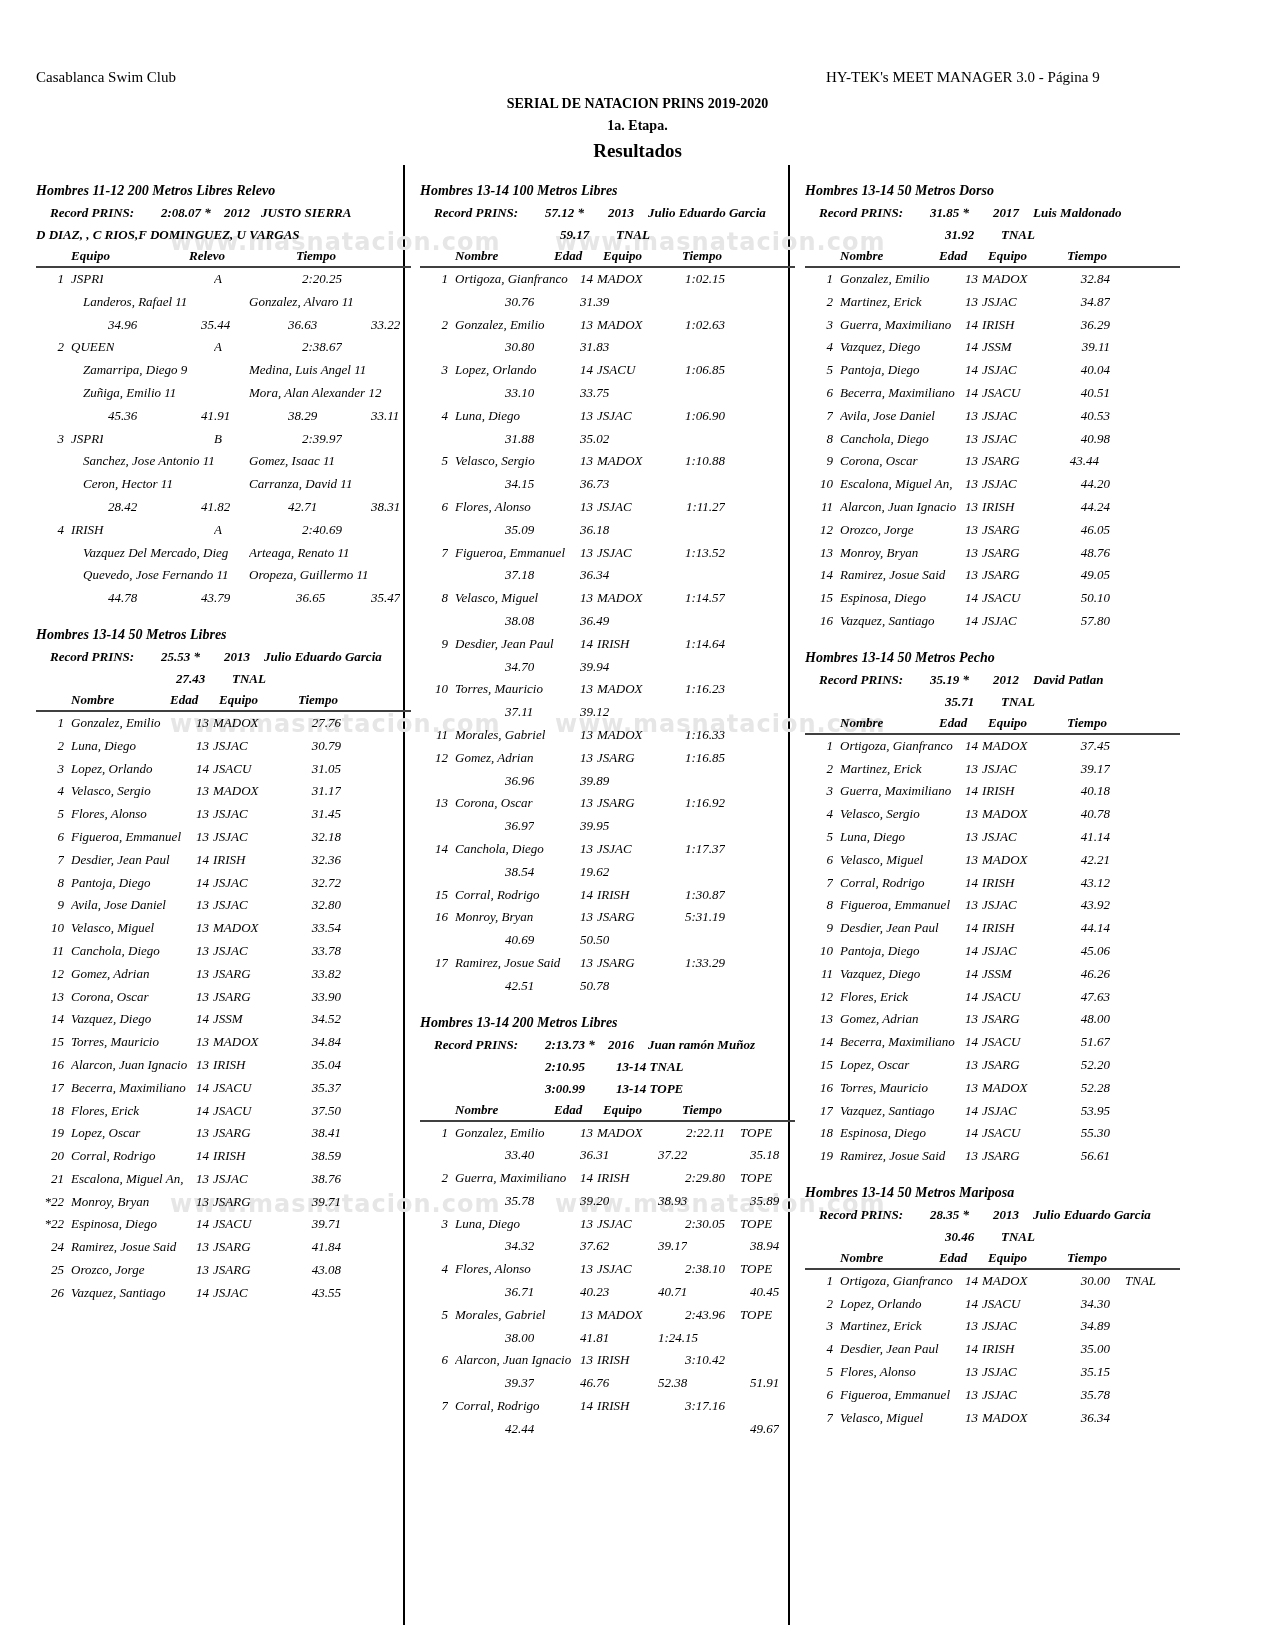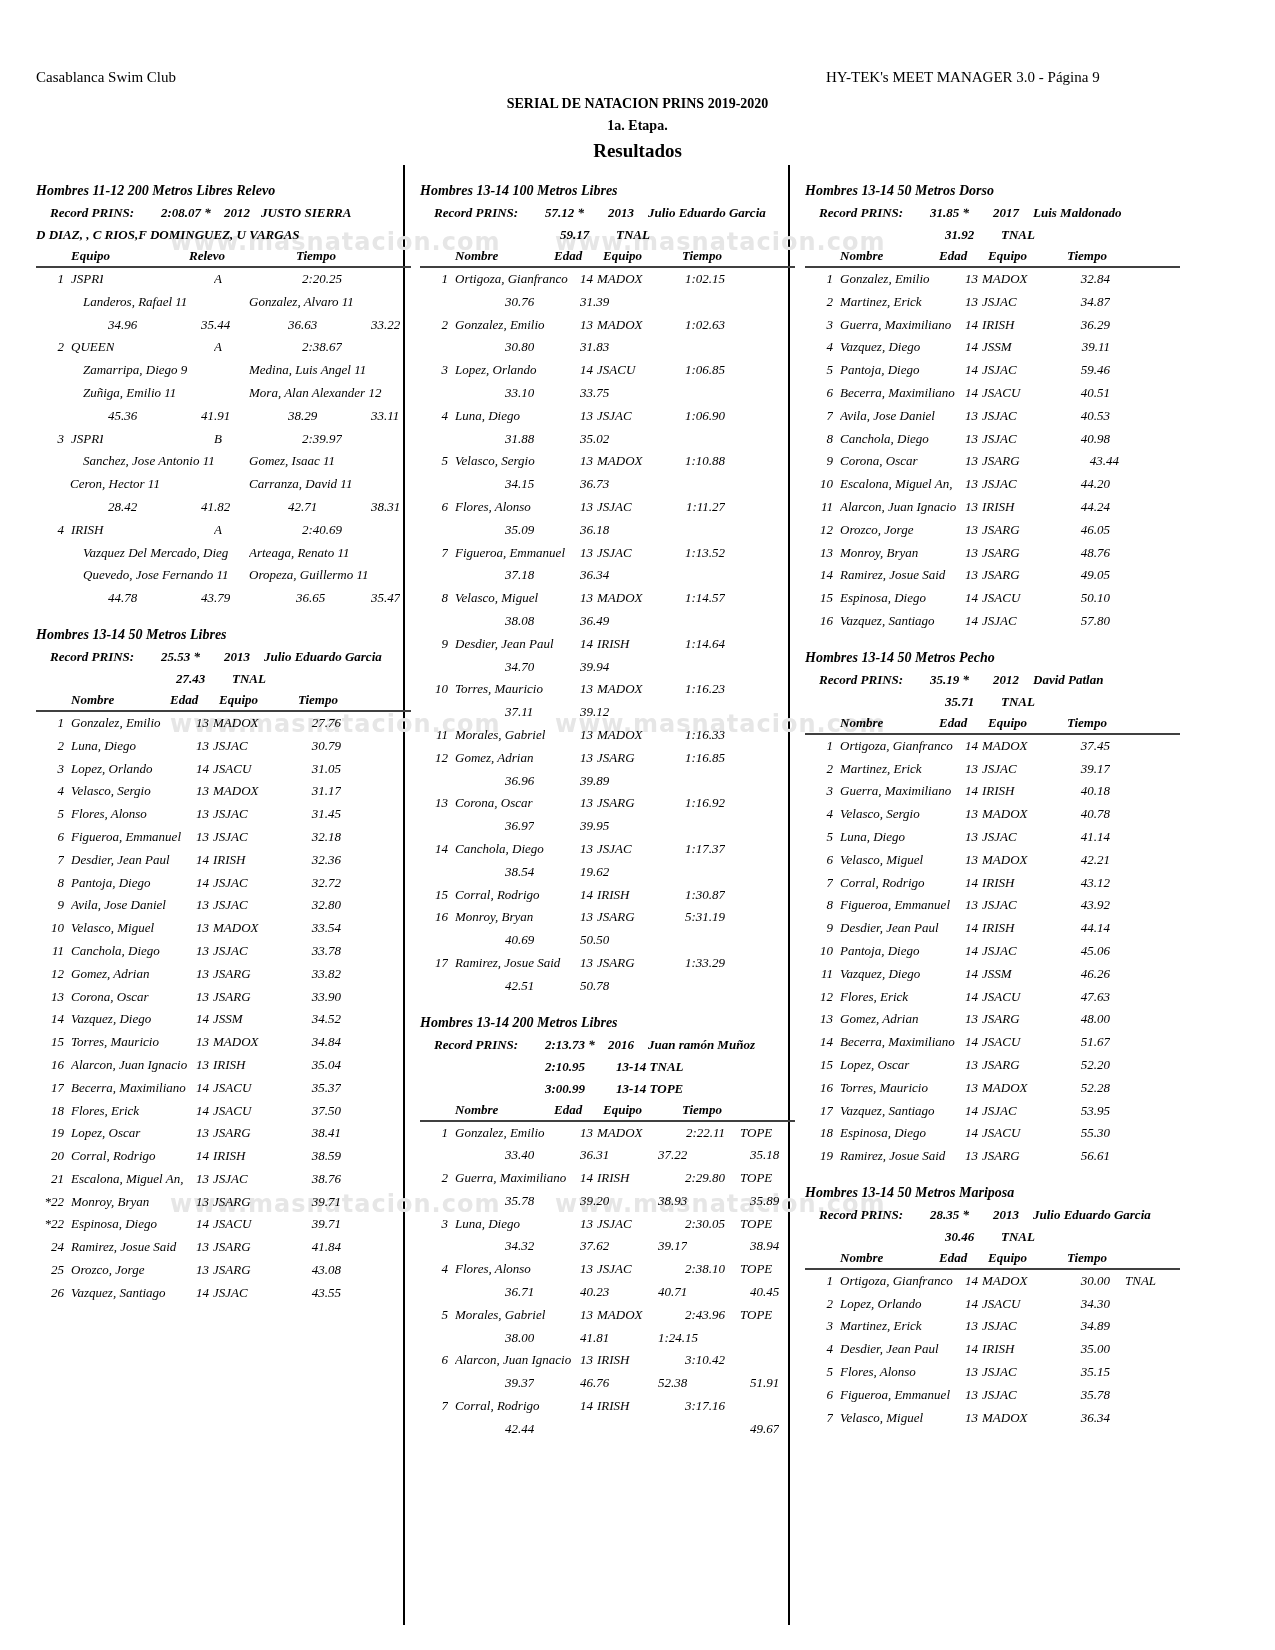--- a/index.html
+++ b/index.html
@@ -110,21 +110,21 @@
           <span class="pl" style="left:0;width:28px;text-align:right">3</span>
           <span style="left:35px">JSPRI</span>
           <span style="left:178px">B</span>
           <span style="left:266px">2:39.97</span>
         </div>
         <div class="row">
           <span style="left:47px;width:165px">Sanchez, Jose Antonio 11</span>
           <span style="left:213px;width:160px">Gomez, Isaac 11</span>
         </div>
         <div class="row">
-          <span style="left:34px;width:165px">Ceron, Hector 11</span>
+          <span style="left:47px;width:165px">Ceron, Hector 11</span>
           <span style="left:213px;width:160px">Carranza, David 11</span>
         </div>
         <div class="row">
           <span style="left:72px">28.42</span>
           <span style="left:165px">41.82</span>
           <span style="left:252px">42.71</span>
           <span style="left:335px">38.31</span>
         </div>
         <div class="row">
           <span class="pl" style="left:0;width:28px;text-align:right">4</span>
@@ -715,21 +715,21 @@
         <span class="name">Vazquez, Diego</span>
         <span class="age" style="left:160px">14</span>
         <span class="team" style="left:177px">JSSM</span>
         <span class="time" style="left:245px;width:60px;text-align:right">39.11</span>
       </div>
       <div class="row">
         <span class="pl">5</span>
         <span class="name">Pantoja, Diego</span>
         <span class="age" style="left:160px">14</span>
         <span class="team" style="left:177px">JSJAC</span>
-        <span class="time" style="left:245px;width:60px;text-align:right">59.46</span>
+        <span class="time" style="left:245px;width:60px;text-align:right">40.04</span>
       </div>
       <div class="row">
         <span class="pl">6</span>
         <span class="name">Becerra, Maximiliano</span>
         <span class="age" style="left:160px">14</span>
         <span class="team" style="left:177px">JSACU</span>
         <span class="time" style="left:245px;width:60px;text-align:right">40.51</span>
       </div>
       <div class="row">
         <span class="pl">7</span>
@@ -743,21 +743,21 @@
         <span class="name">Canchola, Diego</span>
         <span class="age" style="left:160px">13</span>
         <span class="team" style="left:177px">JSJAC</span>
         <span class="time" style="left:245px;width:60px;text-align:right">40.98</span>
       </div>
       <div class="row">
         <span class="pl">9</span>
         <span class="name">Corona, Oscar</span>
         <span class="age" style="left:160px">13</span>
         <span class="team" style="left:177px">JSARG</span>
-        <span class="time" style="left:254px;width:60px;text-align:right">43.44</span>
+        <span class="time" style="left:234px;width:60px;text-align:right">43.44</span>
       </div>
       <div class="row">
         <span class="pl">10</span>
         <span class="name">Escalona, Miguel An,</span>
         <span class="age" style="left:160px">13</span>
         <span class="team" style="left:177px">JSJAC</span>
         <span class="time" style="left:245px;width:60px;text-align:right">44.20</span>
       </div>
       <div class="row">
         <span class="pl">11</span>

